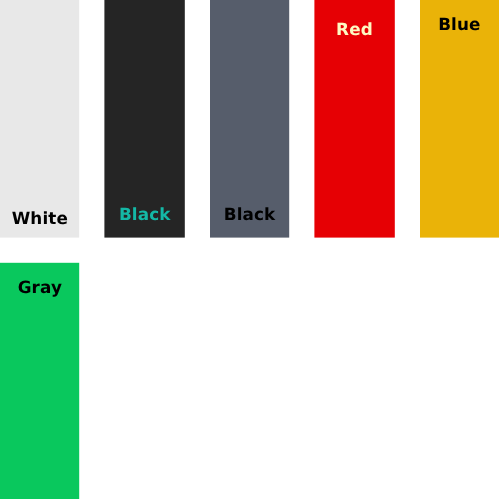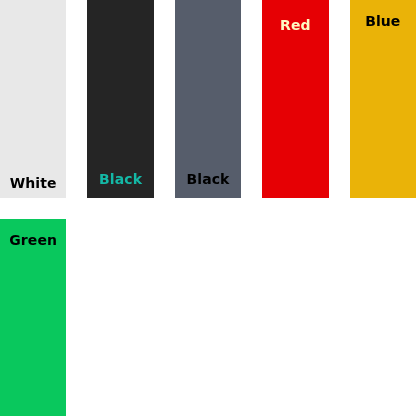--- a/index.html
+++ b/index.html
@@ -65,16 +65,16 @@
 
   <div class="swatch row-bot nudge-down-b" style="background-color: rgb(230, 0, 4);">
     <span class="swatch-label" style="color: #fef9c3;">Red</span>
   </div>
 
   <div class="swatch row-bot" style="background-color: #eab308;">
     <span class="swatch-label" style="color: rgb(0, 0, 0);">Blue</span>
   </div>
 
   <div class="swatch row-bot" style="background-color: rgb(9, 200, 93);">
-    <span class="swatch-label" style="color: rgb(0, 0, 0);">Green</span>
+    <span class="swatch-label" style="color: rgb(0, 0, 0);">Gray</span>
   </div>
 
 </div>
 
 </body></html>

